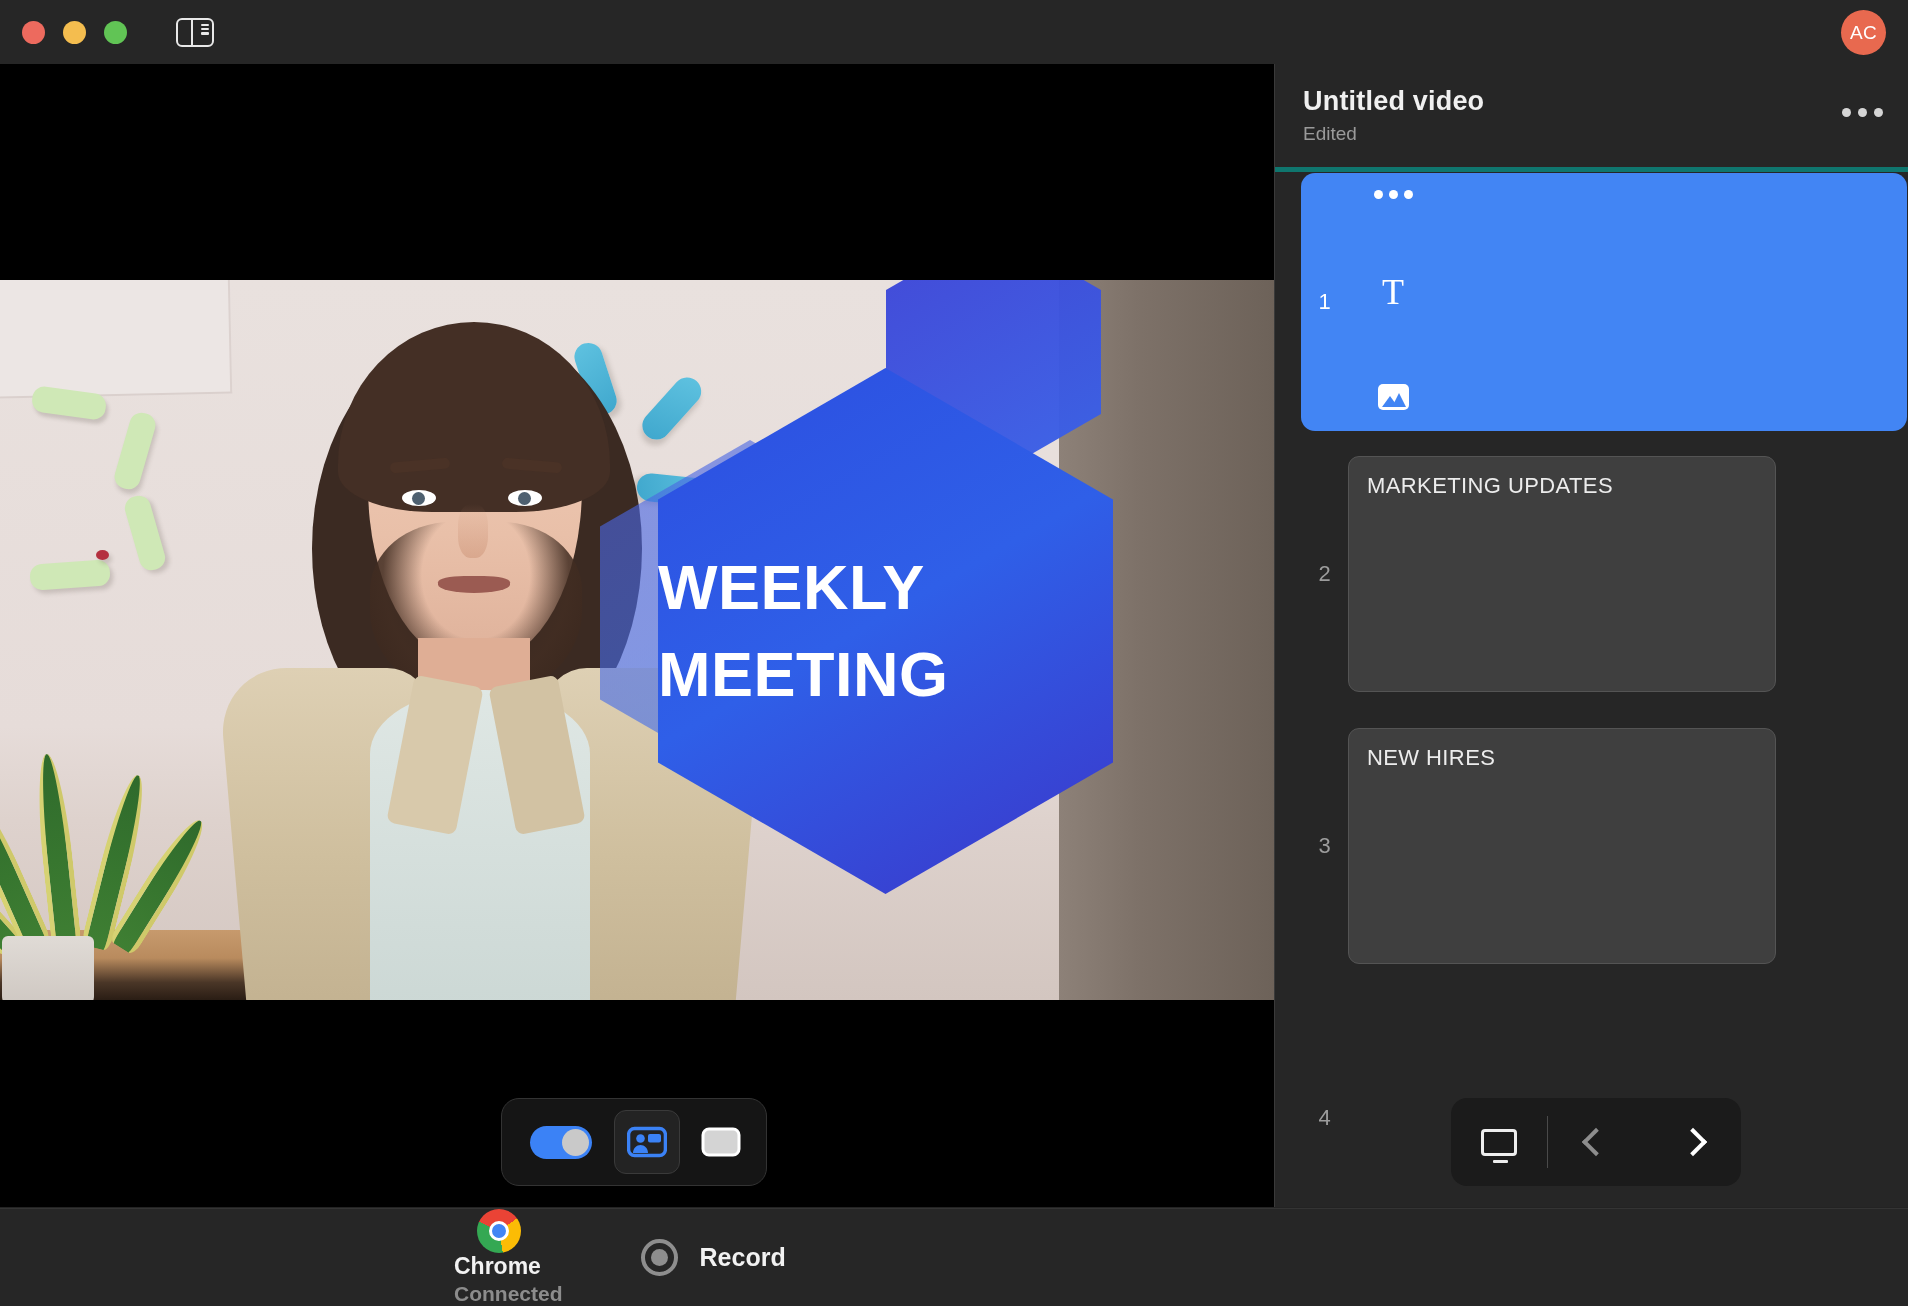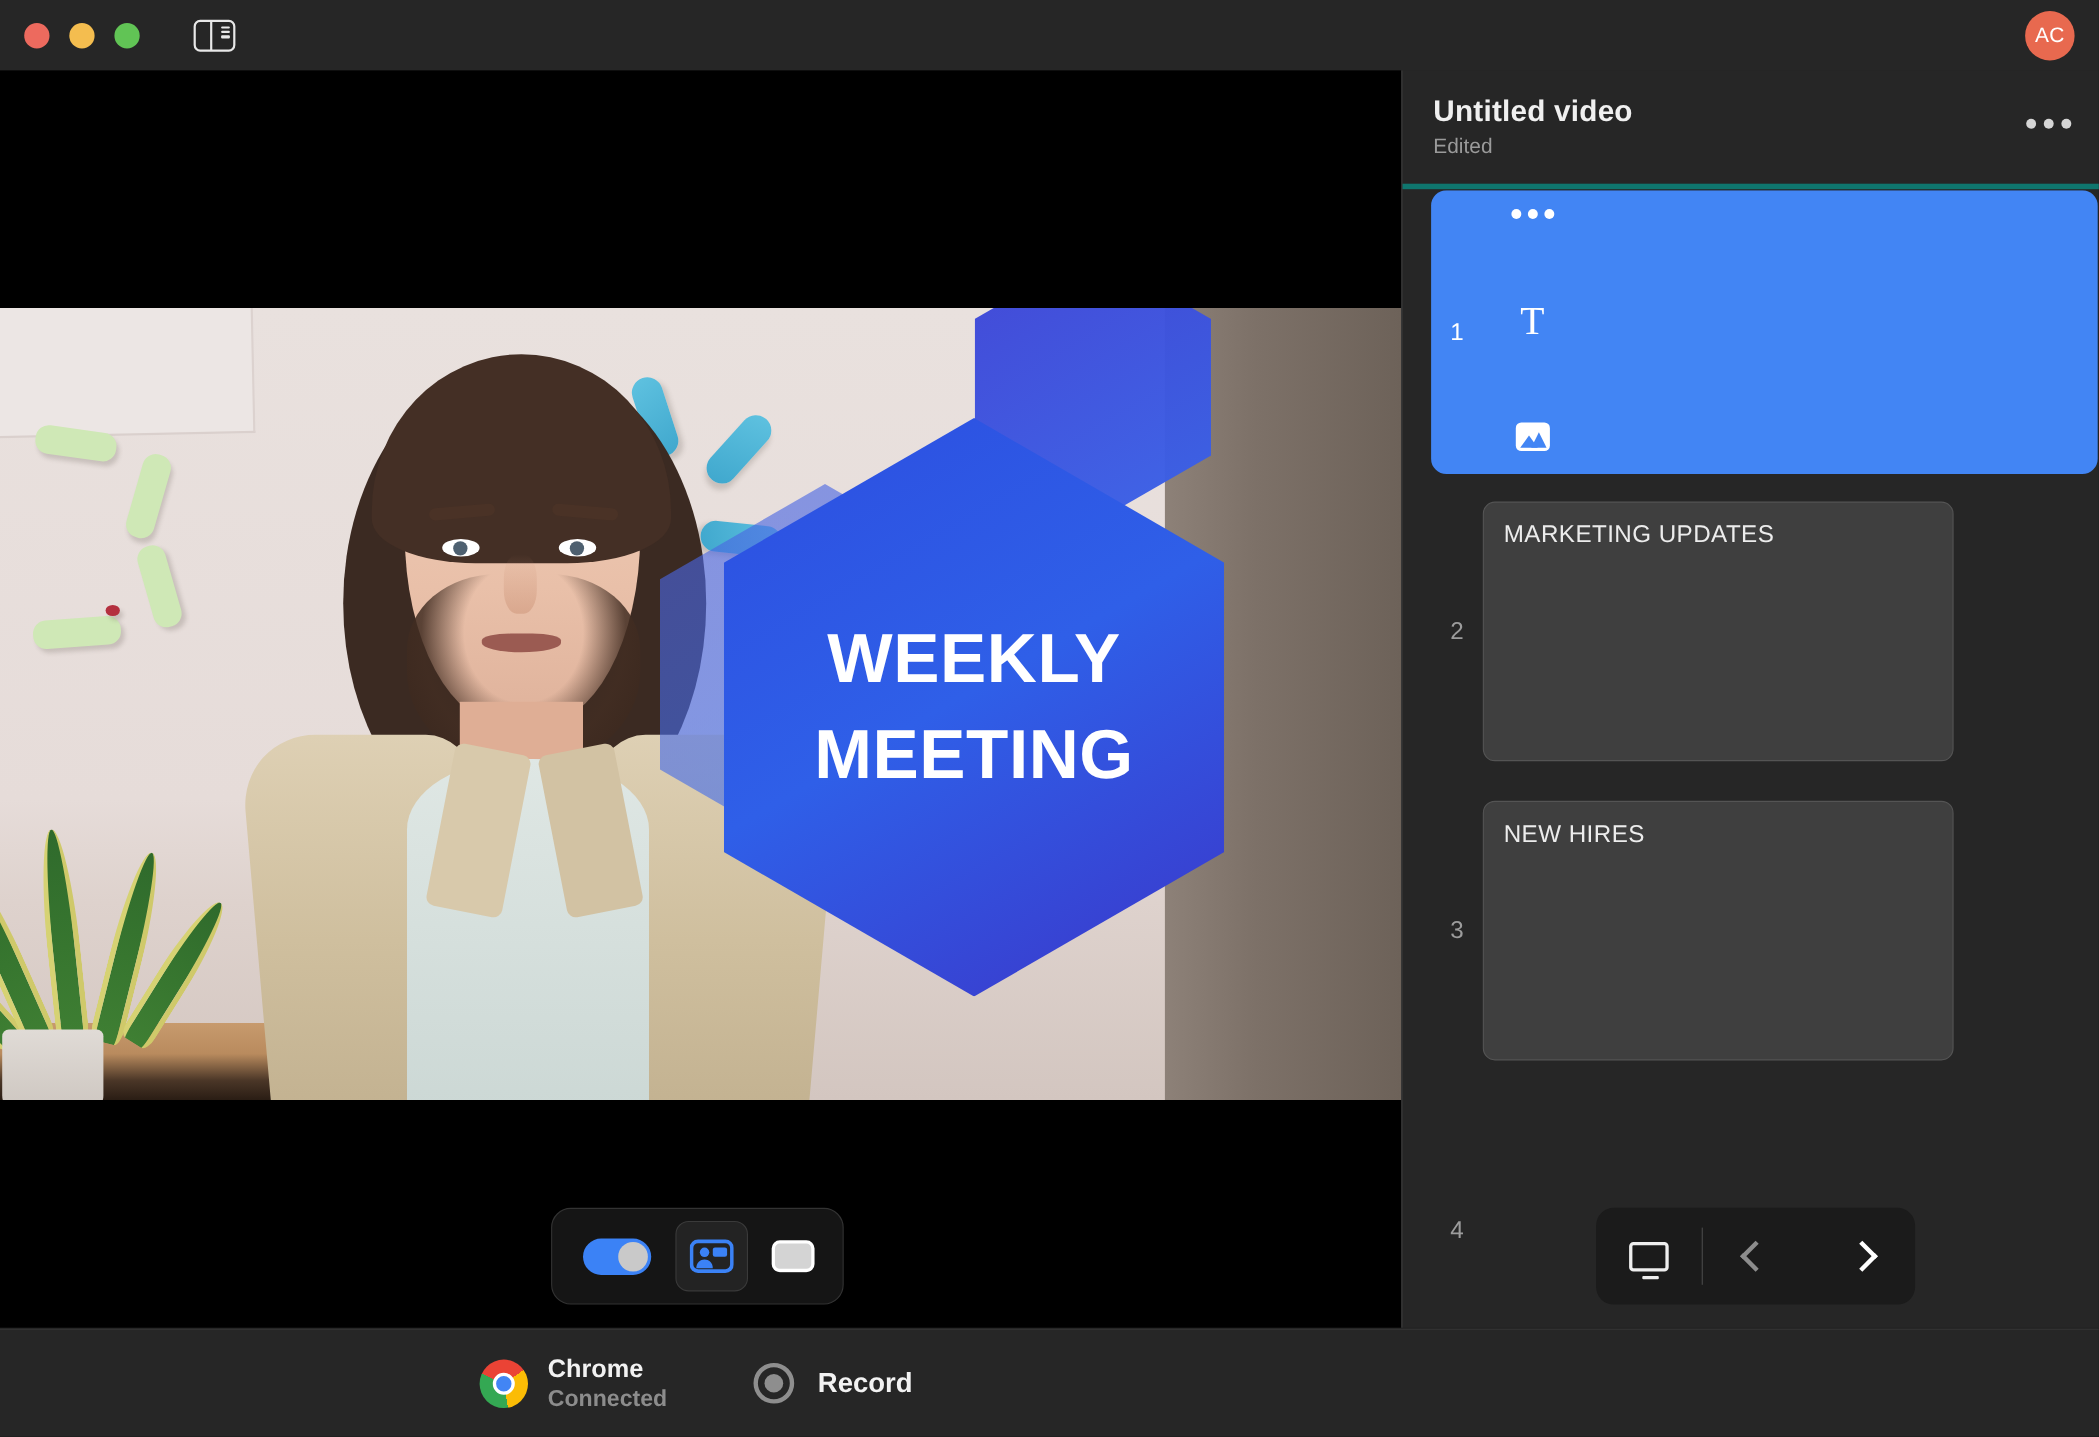--- a/index.html
+++ b/index.html
@@ -159,23 +159,23 @@
     left:886px; top:-52px; width:215px; height:248px;
     background:linear-gradient(150deg,#3e44d6 0%, #3a63e8 100%);
     opacity:.97;
   }
   .hex-ghost{
     left:600px; top:160px; width:300px; height:346px;
     background:linear-gradient(150deg,#4c63e0 0%, #3f74ef 100%);
     opacity:.62;
   }
   .hex-main{
-    left:658px; top:100px; width:455px; height:526px;
+    left:658px; top:88px; width:455px; height:526px;
     background:linear-gradient(150deg,#2c4ee0 0%,#2f5fe8 48%,#3b36c9 100%);
-    display:flex; flex-direction:column; align-items:center; justify-content:center;
+    display:flex; flex-direction:column; align-items:flex-start; justify-content:center;
     color:#fff;
   }
   .hex-main span{
     display:block; font-size:63px; font-weight:700; line-height:1.38;
     letter-spacing:.5px; text-align:center;
   }
 
   
   .cam-bar{
     position:absolute; left:501px; top:1098px;
@@ -280,21 +280,21 @@
   .chev{ width:20px; height:20px; border-top:4px solid #fff; border-right:4px solid #fff; }
   .chev.left{ transform:rotate(-135deg); border-color:#8d8d8d; }
   .chev.right{ transform:rotate(45deg); }
 
   
   .statusbar{
     position:absolute; left:0; top:1208px; width:1908px; height:98px;
     background:#262626; border-top:1px solid #343434;
     display:flex; align-items:center;
   }
-  .chrome-group{ display:flex; align-items:center; margin-left:436px; }
+  .chrome-group{ display:flex; align-items:center; margin-left:436px;flex-direction:column; }
   .chrome-ico{
     width:44px; height:44px; border-radius:50%; position:relative; overflow:hidden;
     background:conic-gradient(from -65deg,#ea4335 0deg 120deg,#fbbc05 120deg 235deg,#34a853 235deg 360deg);
   }
   .chrome-ico:after{
     content:""; position:absolute; left:12px; top:12px; width:20px; height:20px;
     background:#4285f4; border:3px solid #fff; border-radius:50%; box-sizing:border-box;
   }
   .chrome-txt{ margin-left:18px; }
   .chrome-name{ font-size:23px; font-weight:700; color:#f2f2f2; }

